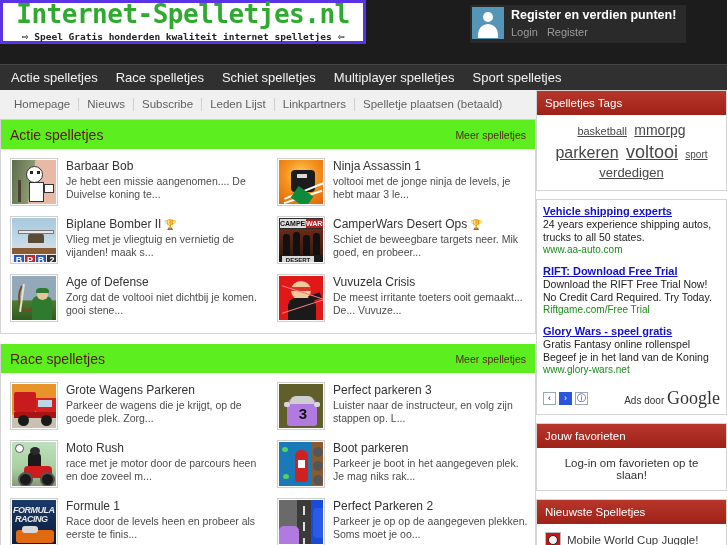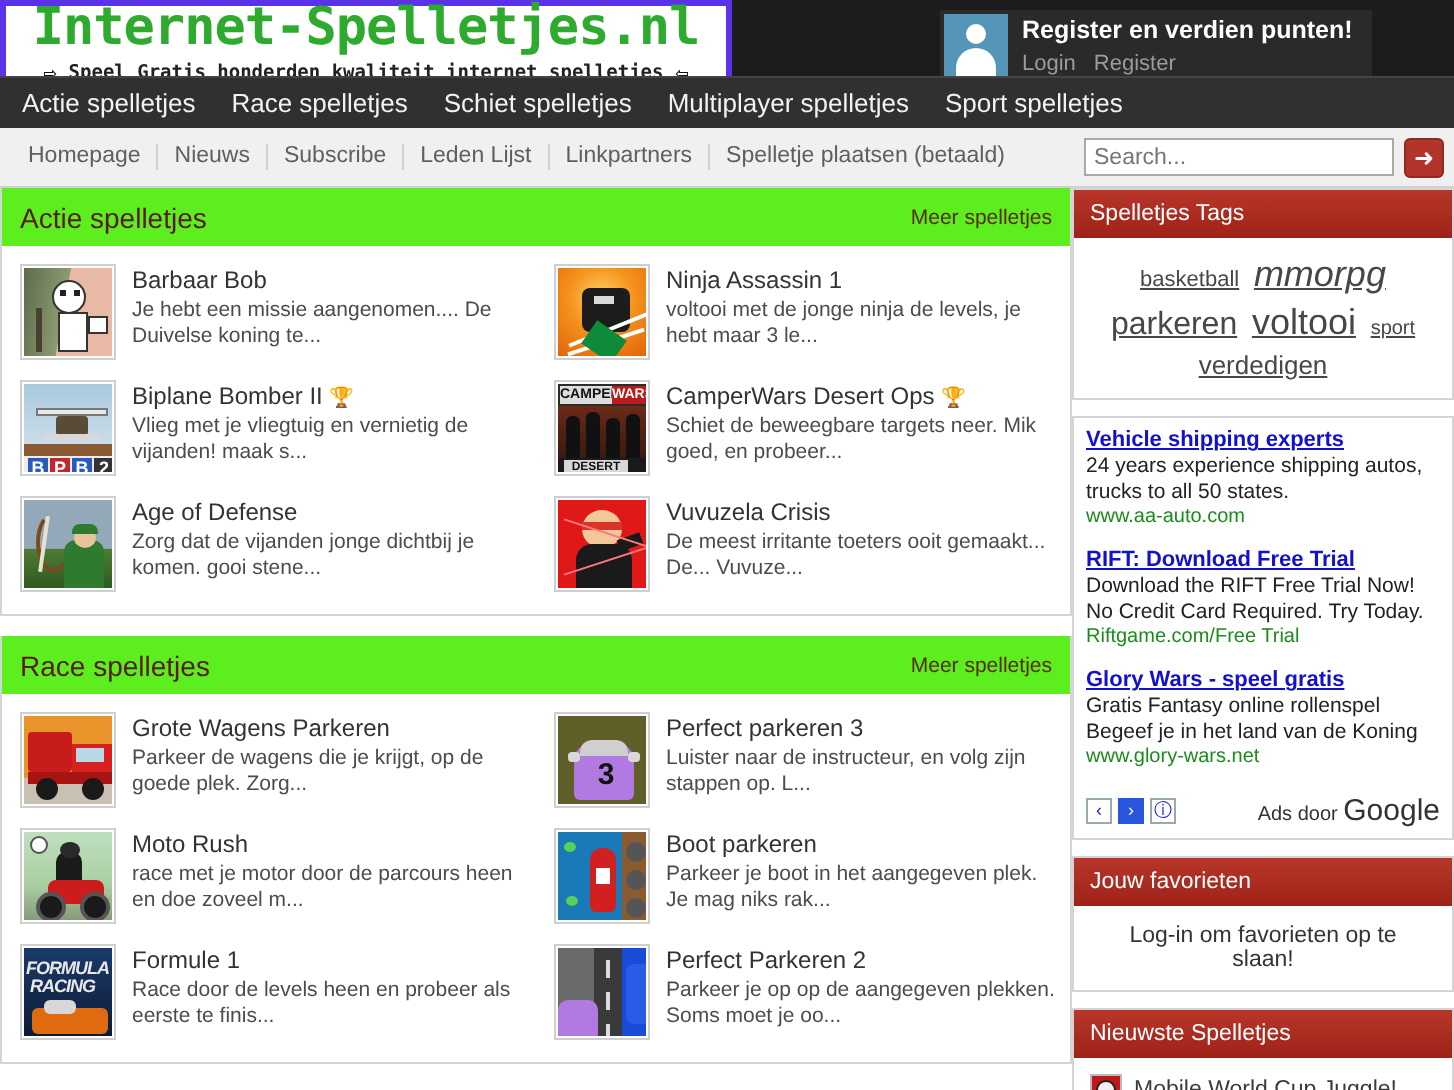--- a/index.html
+++ b/index.html
@@ -9,21 +9,21 @@
     overflow: hidden;
     background: #fff;
     font-family: "Liberation Sans", sans-serif;
     font-size: 12px;
   }
   #page { position: relative; width: 727px; height: 545px; background:#fff; }
 
   
   .topbar {
     position: relative;
-    height: 38px;
+    height: 64px;
     background: #1c1c1c;
     overflow: hidden;
   }
   .logo-box {
     position: absolute; left: 0; top: 0;
     width: 366px; height: 44px;
     background: #fff;
     border: 3px solid #5a32e8;
     display: flex; flex-direction: column;
     justify-content: center; align-items: center;
@@ -224,21 +224,21 @@
   .ads-nav { display: flex; gap: 3px; align-items: center; }
   .nav-sq {
     width: 13px; height: 13px;
     border: 1px solid #9aa;
     font-size: 9px; color: #1111cc;
     text-align: center; line-height: 11px;
     background: #fff;
   }
   .nav-sq.active { background: #2a55dd; color: #fff; border-color:#2a55dd; }
   .ads-by { font-size: 10px; color: #333; white-space: nowrap; }
-  .ads-by .g { font-family: Liberation Sans, sans-serif; font-size: 15px; }
+  .ads-by .g { font-family: Liberation Serif, serif; font-size: 18px; }
 
   .fav-text { text-align: center; font-size: 11.5px; color: #333; padding: 9px 20px; }
 
   .newlist { padding: 4px 0 0 0; }
   .newitem {
     display: flex; align-items: center; gap: 6px;
     padding: 4px 8px;
     border-bottom: 1px solid #eee;
   }
   .newitem .ico {
@@ -387,21 +387,21 @@
                 <div class="t" style="left:0;top:0;width:100%;height:100%;background:linear-gradient(#93a8b8 0%,#93a8b8 55%,#4f7a33 56%,#2f5a20 100%);"></div>
                 <div class="t" style="left:6px;top:6px;width:18px;height:30px;border:2px solid #7a4a1e;border-radius:50%;border-right-color:transparent;border-top-color:transparent;"></div>
                 <div class="t" style="left:9px;top:8px;width:2px;height:28px;background:#e8e0d0;transform:rotate(8deg);"></div>
                 <div class="t" style="left:20px;top:20px;width:20px;height:24px;background:#2e7a2e;border-radius:6px 6px 0 0;"></div>
                 <div class="t" style="left:25px;top:14px;width:11px;height:10px;border-radius:50%;background:#e8c49a;"></div>
                 <div class="t" style="left:24px;top:12px;width:13px;height:5px;background:#2e7a2e;border-radius:4px 4px 0 0;"></div>
               </div>
             </div>
             <div class="ginfo">
               <div class="gtitle"><span>Age of Defense</span> <span class="trophy"></span></div>
-              <div class="gdesc">Zorg dat de vijanden jonge dichtbij je komen. gooi stene...</div>
+              <div class="gdesc">Zorg dat de voltooi niet dichtbij je komen. gooi stene...</div>
             </div>
           </div>
 
           <div class="game">
             <div class="thumb">
               <div class="thumb-inner" style="background:#e01818;">
                 <div class="t" style="left:12px;top:5px;width:20px;height:19px;border-radius:50%;background:#f2c79a;"></div>
                 <div class="t" style="left:12px;top:11px;width:20px;height:4px;background:#d8342a;"></div>
                 <div class="t" style="left:9px;top:22px;width:28px;height:26px;background:#1a1a1a;border-radius:8px 8px 0 0;"></div>
                 <div class="t" style="left:30px;top:18px;width:12px;height:6px;background:#1a1a1a;transform:rotate(-20deg);"></div>
@@ -535,32 +535,28 @@
             </div>
           </div>
 
         </div>
       </div>
 
     </div>
 
     <div class="rightcol">
 
-      <div class="search-row">
-        <input class="search-input" type="text" placeholder="Search..." style="">
-        <button class="search-btn">➜</button>
-      </div>
 
       <div class="side-box">
         <div class="side-head">
           <span>Spelletjes Tags</span>
         </div>
         <div class="tagcloud">
           <a href="#" style="font-size:11px;">basketball</a>
-          <a href="#" style="font-size:18px;font-style:italic;">mmorpg</a>
+          <a href="#" style="font-size:14px;">mmorpg</a>
           <a href="#" style="font-size:16px;">parkeren</a>
           <a href="#" style="font-size:18px;">voltooi</a>
           <a href="#" style="font-size:10px;">sport</a>
           <a href="#" style="font-size:13px;">verdedigen</a>
         </div>
       </div>
 
       <div class="side-box">
         <div class="ads">
           <div class="ad">

